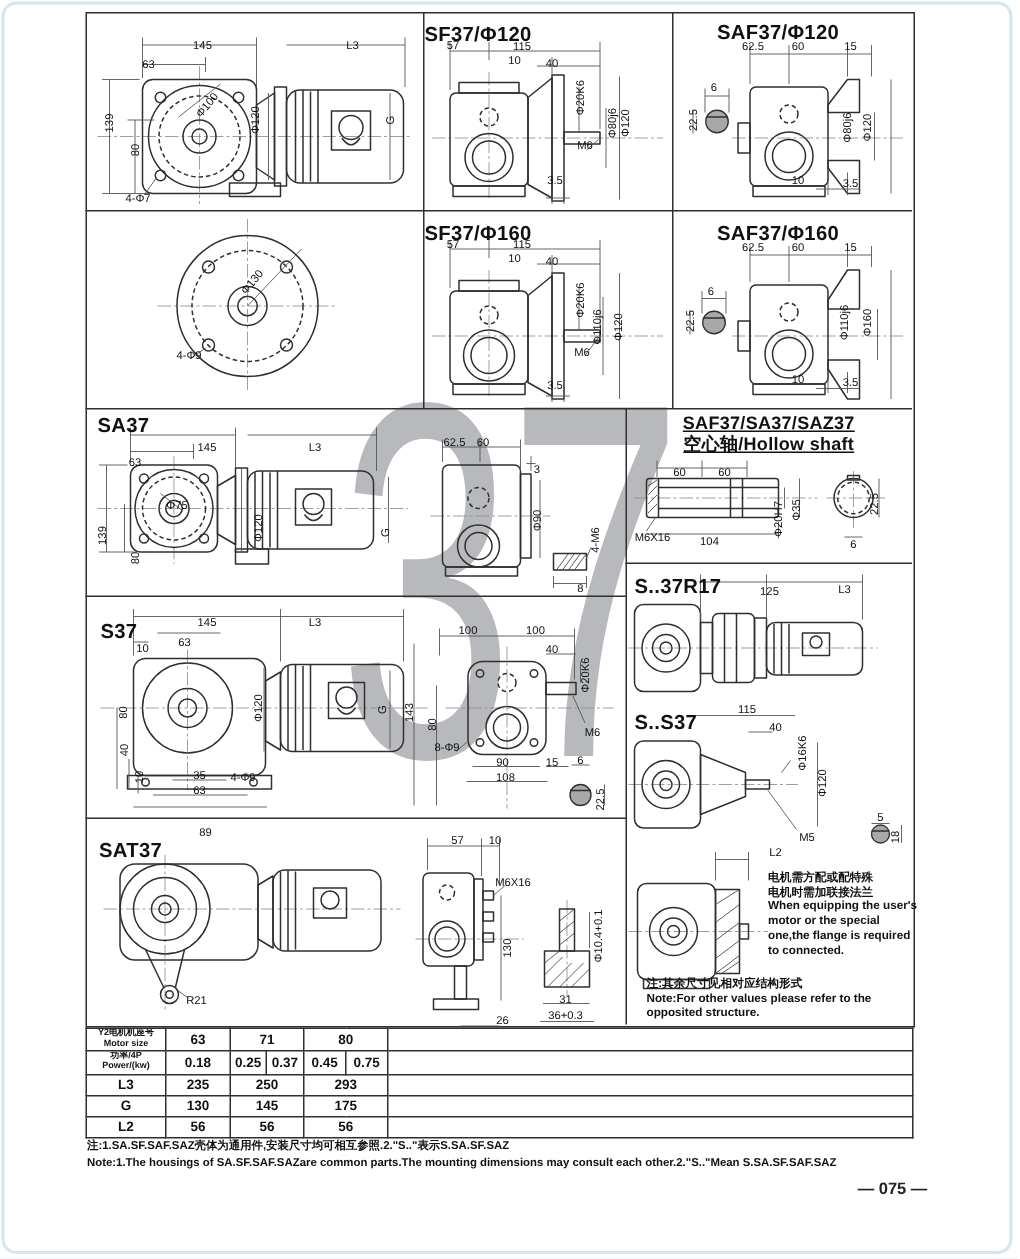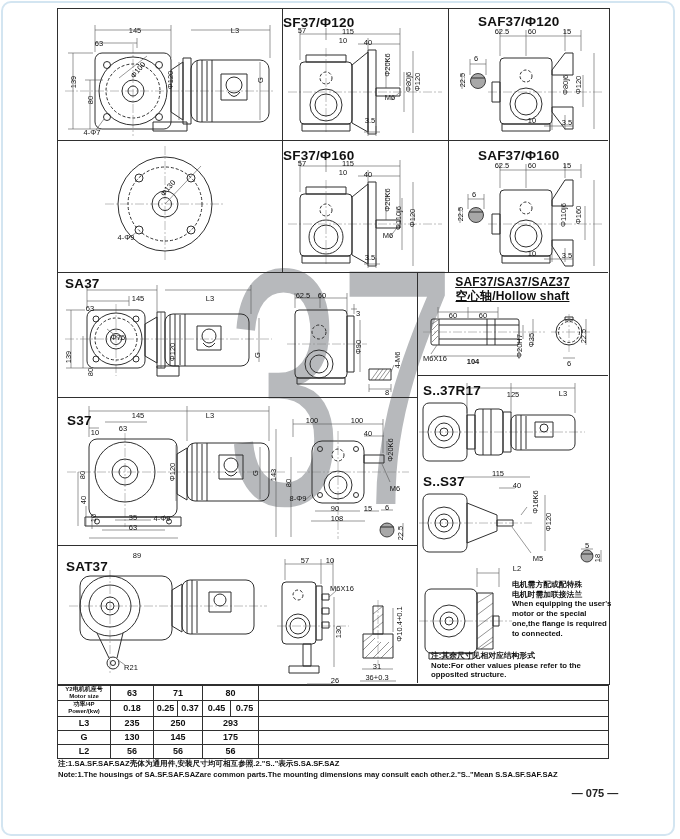--- a/index.html
+++ b/index.html
@@ -404,21 +404,21 @@
       <path class="o" d="M148,48 h8 v-3 h-8 z"></path>
       <line class="t" x1="169" y1="47" x2="169" y2="73"></line>
       <line class="t" x1="146" y1="86" x2="158" y2="86"></line>
     </svg>
     <h3 class="ptitle small" style="left:0;width:100%;text-align:center;top:3px">SAF37/SA37/SAZ37</h3>
     <h3 class="ptitle small" style="left:0;width:100%;text-align:center;top:16px">空心轴/Hollow shaft</h3>
     <div class="labels">
         <span class="dim" style="left: 36px; top: 43px; transform: translate(-50%, -50%);">60</span>
         <span class="dim" style="left: 66px; top: 43px; transform: translate(-50%, -50%);">60</span>
         <span class="dim" style="left: 18px; top: 86px; transform: translate(-50%, -50%);">M6X16</span>
-        <span class="dim" style="left: 56px; top: 89px; transform: translate(-50%, -50%); font-weight: bold;">104</span>
+        <span class="dim" style="left: 56px; top: 89px; transform: translate(-50%, -50%);">104</span>
         <span class="dim" style="left: 102px; top: 74px; transform: translate(-50%, -50%) rotate(-90deg);">Φ20H7</span>
         <span class="dim" style="left: 114px; top: 68px; transform: translate(-50%, -50%) rotate(-90deg);">Φ35</span>
         <span class="dim" style="left: 166px; top: 64px; transform: translate(-50%, -50%) rotate(-90deg);">22.5</span>
         <span class="dim" style="left: 152px; top: 91px; transform: translate(-50%, -50%);">6</span>
       </div>
   </section>
 
   <section class="panel" style="left:57px;top:397px;width:360px;height:148px">
     <svg width="360" height="148" viewBox="0 0 360 148">
       <line class="c" x1="10" y1="75" x2="228" y2="75"></line>

